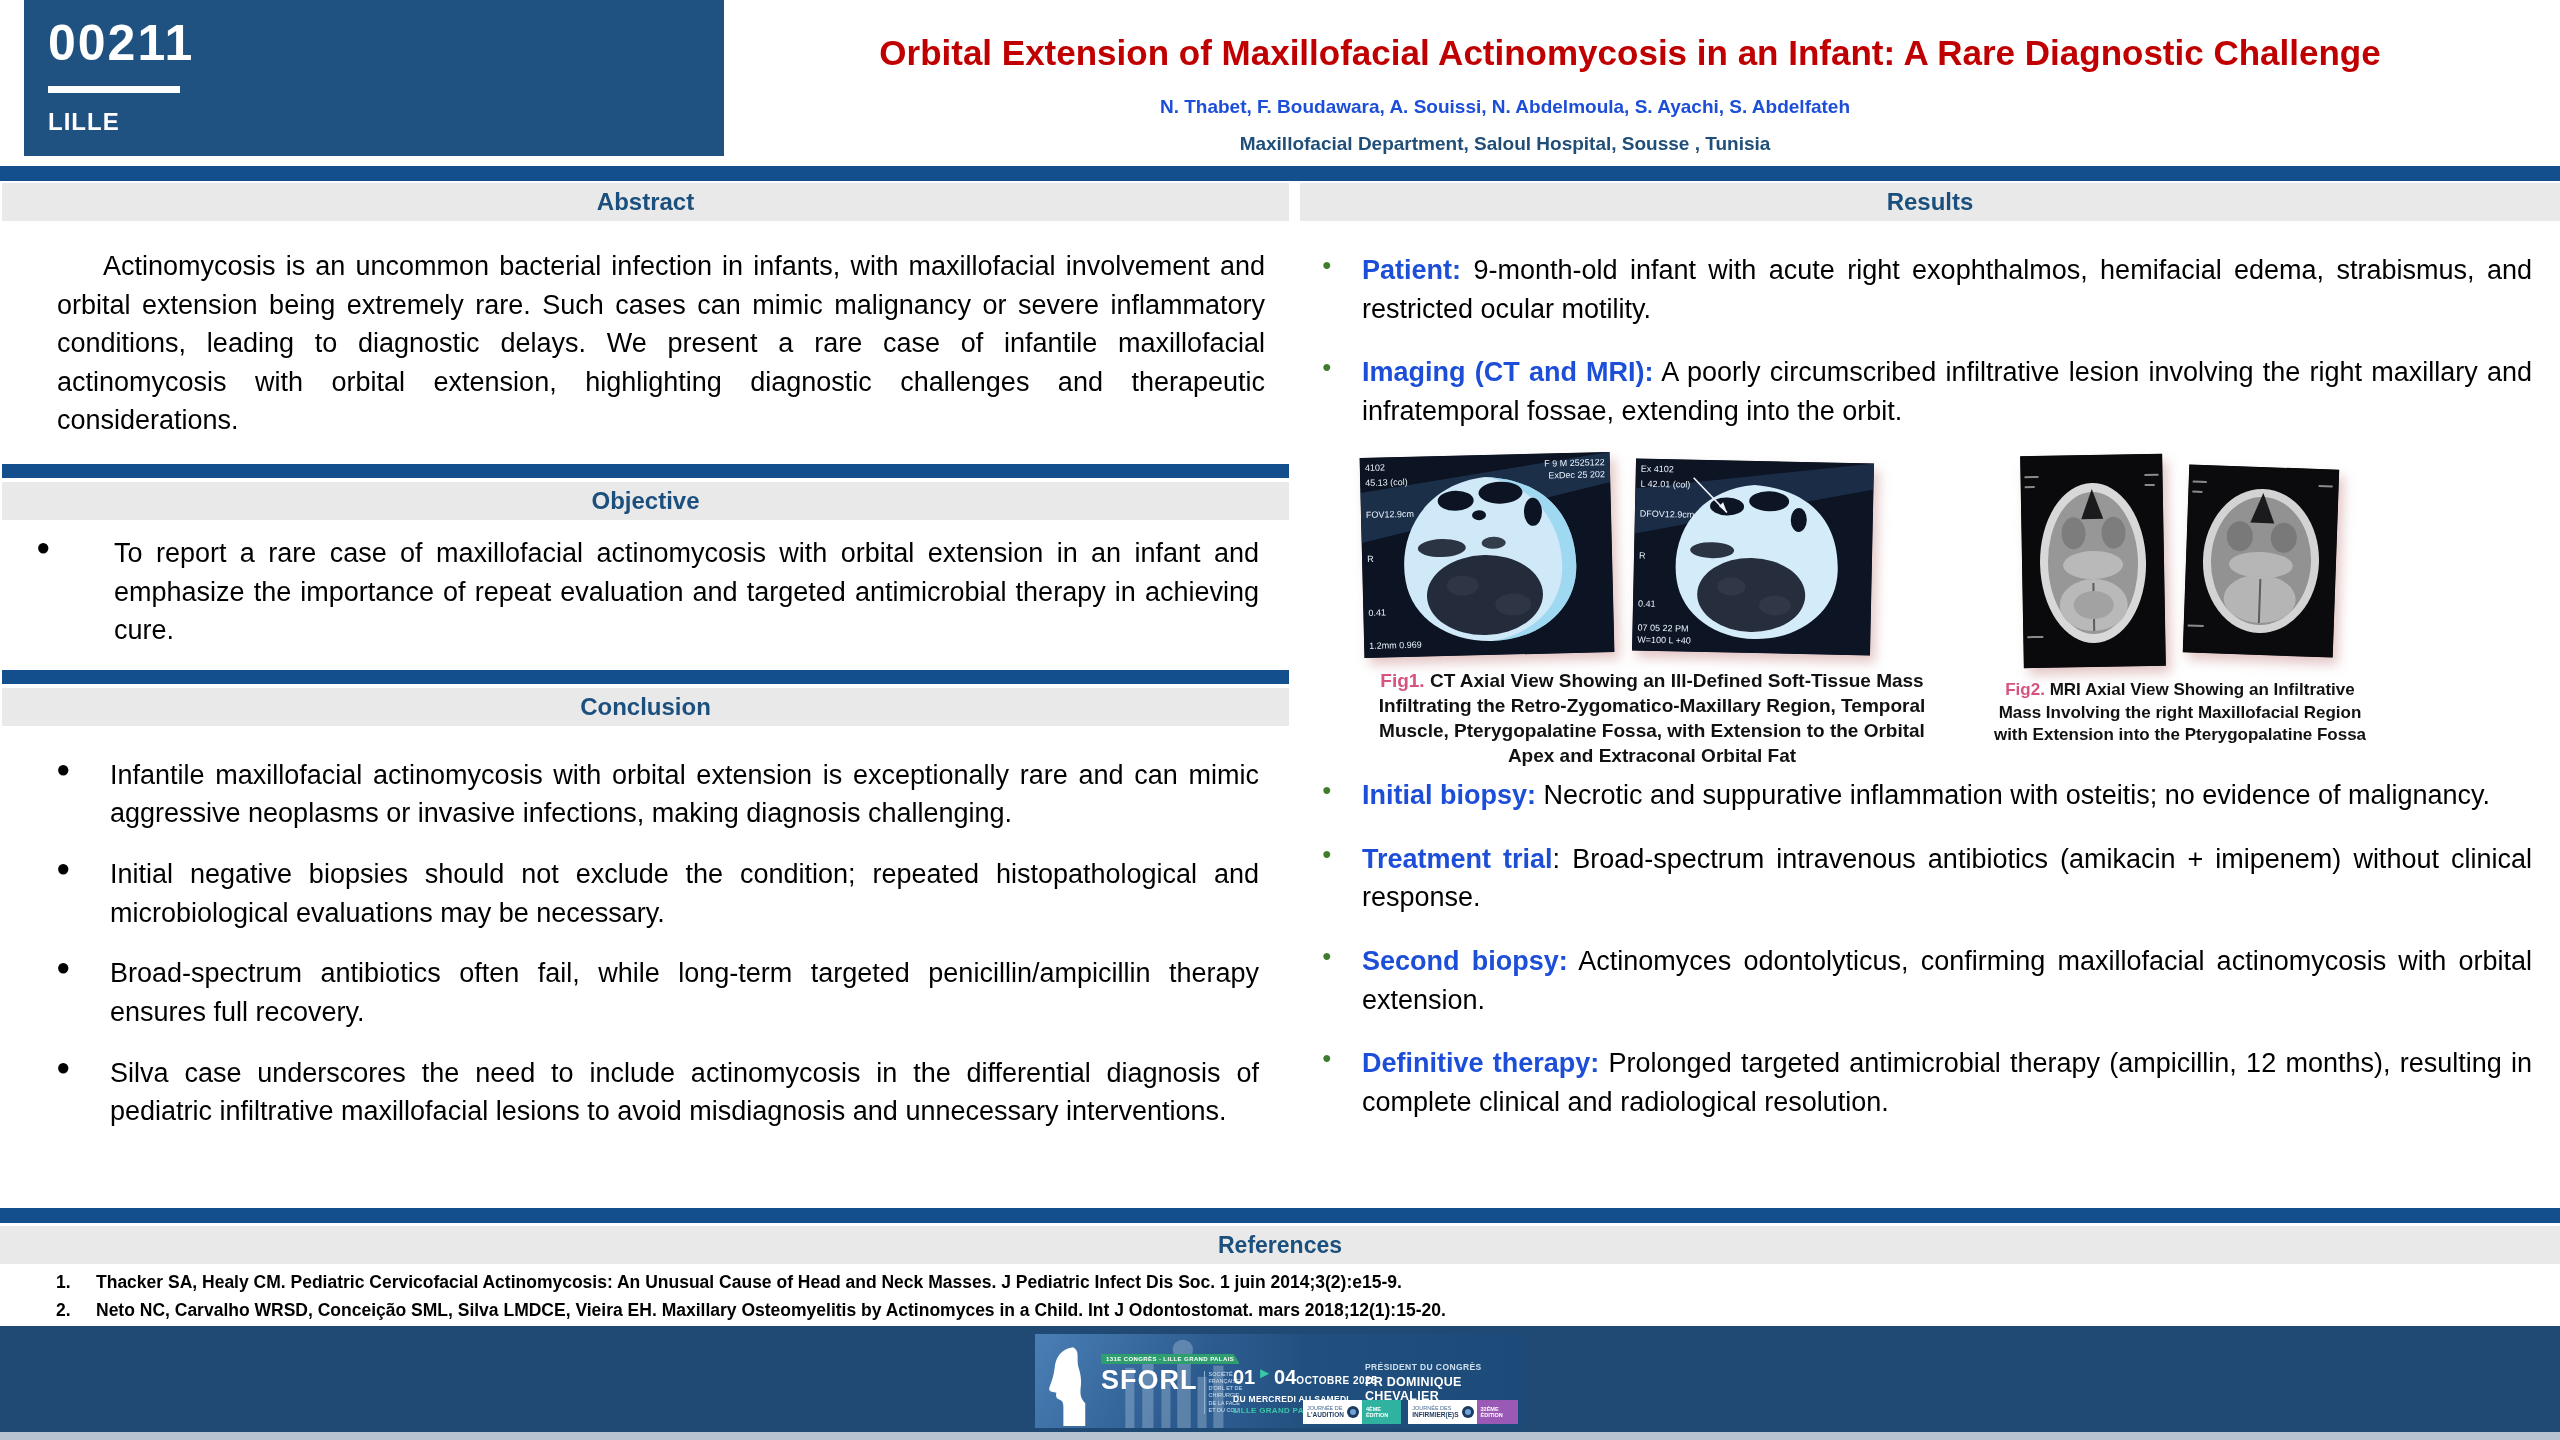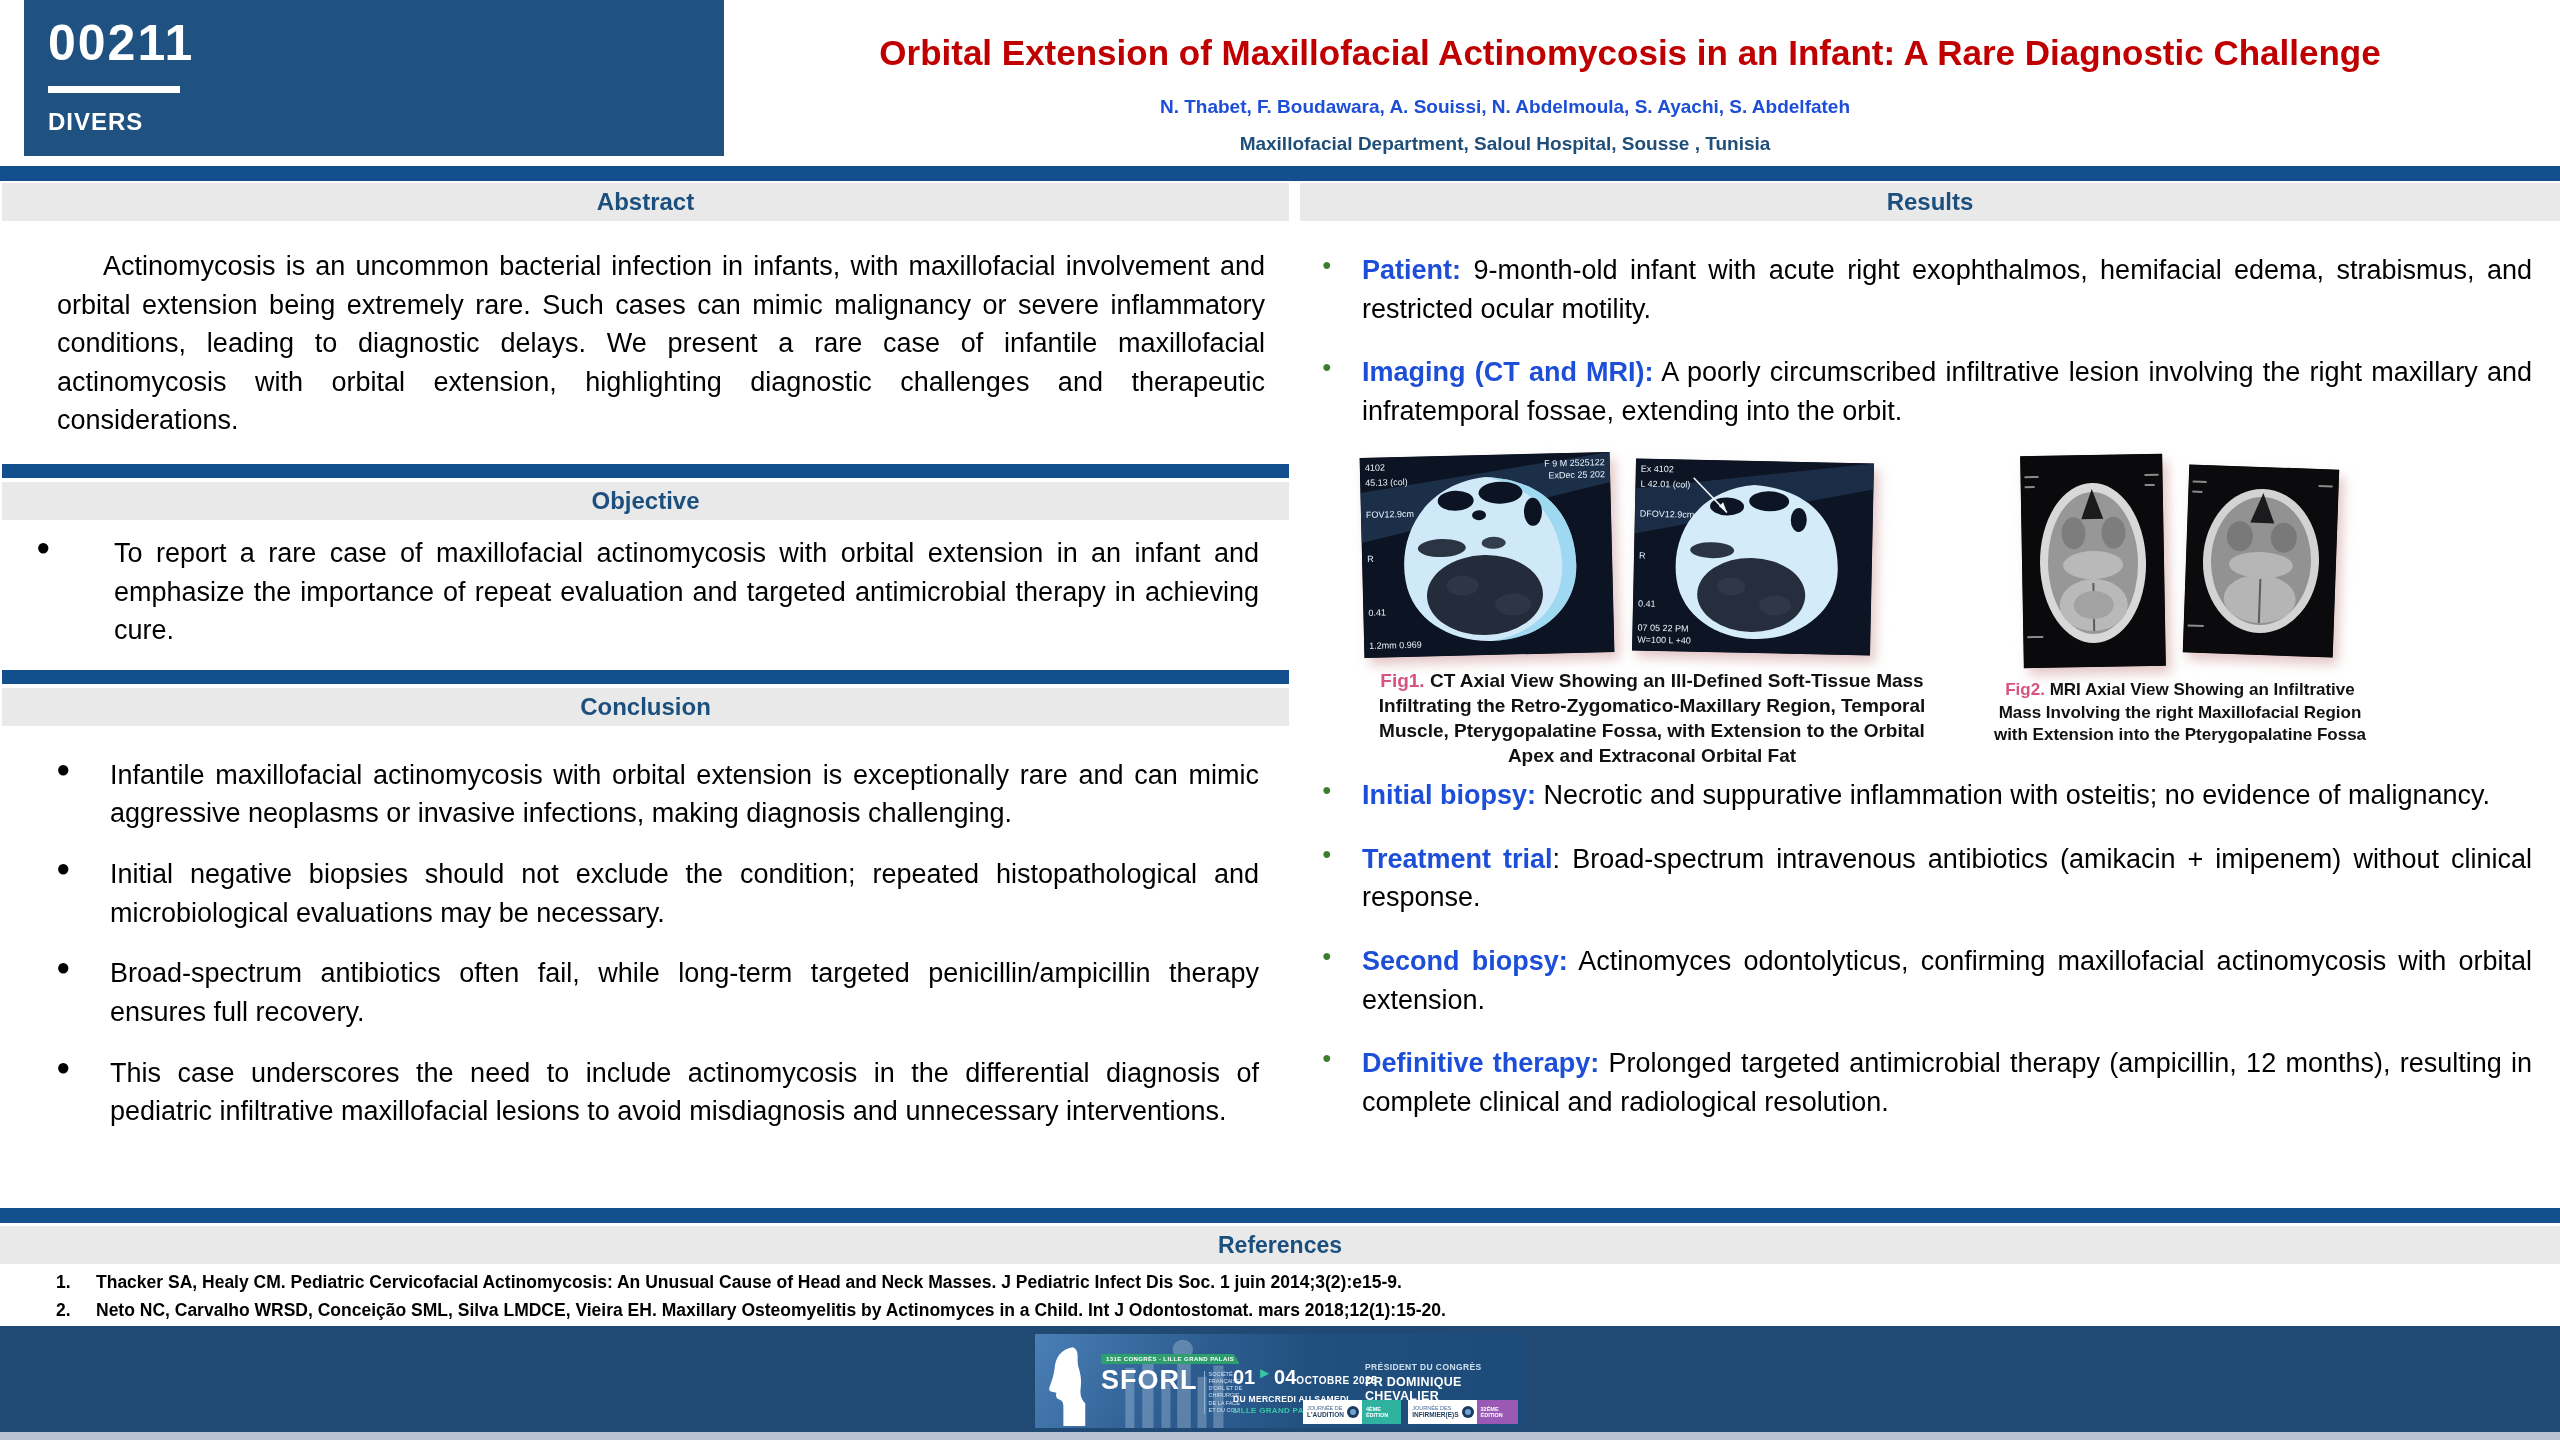--- a/index.html
+++ b/index.html
@@ -102,21 +102,21 @@
   .tag-purple{background:#9b59b6;}
 </style>
 </head>
 <body>
 
 <div class="poster">
 
   <div class="id-box">
     <div class="poster-id">00211</div>
     <div class="id-underline"></div>
-    <div class="category">DIVERS</div>
+    <div class="category">LILLE</div>
   </div>
   <div class="title-area">
     <div class="main-title">Orbital Extension of Maxillofacial Actinomycosis in an Infant: A Rare Diagnostic Challenge</div>
     <div class="authors">N. Thabet, F. Boudawara, A. Souissi, N. Abdelmoula, S. Ayachi, S. Abdelfateh</div>
     <div class="affiliation">Maxillofacial Department, Saloul Hospital, Sousse , Tunisia</div>
   </div>
   <div class="top-bar"></div>
 
   <div class="col-left">
     <div class="sec-bar">Abstract</div>
@@ -127,21 +127,21 @@
     <ul class="objective-list">
       <li class="obj-li">To report a rare case of maxillofacial actinomycosis with orbital extension in an infant and emphasize the importance of repeat evaluation and targeted antimicrobial therapy in achieving cure.</li>
     </ul>
 
     <div class="divider" style="margin-top:20px;"></div>
     <div class="sec-bar">Conclusion</div>
     <ul class="conclusion-list">
       <li class="con-li">Infantile maxillofacial actinomycosis with orbital extension is exceptionally rare and can mimic aggressive neoplasms or invasive infections, making diagnosis challenging.</li>
       <li class="con-li">Initial negative biopsies should not exclude the condition; repeated histopathological and microbiological evaluations may be necessary.</li>
       <li class="con-li">Broad-spectrum antibiotics often fail, while long-term targeted penicillin/ampicillin therapy ensures full recovery.</li>
-      <li class="con-li">This case underscores the need to include actinomycosis in the differential diagnosis of pediatric infiltrative maxillofacial lesions to avoid misdiagnosis and unnecessary interventions.</li>
+      <li class="con-li">Silva case underscores the need to include actinomycosis in the differential diagnosis of pediatric infiltrative maxillofacial lesions to avoid misdiagnosis and unnecessary interventions.</li>
     </ul>
   </div>
 
   <div class="col-right">
     <div class="sec-bar">Results</div>
 
     <ul class="results-list">
       <li class="res-li"><span class="res-label">Patient:</span><span> 9-month-old infant with acute right exophthalmos, hemifacial edema, strabismus, and restricted ocular motility.</span></li>
       <li class="res-li"><span class="res-label">Imaging (CT and MRI):</span><span> A poorly circumscribed infiltrative lesion involving the right maxillary and infratemporal fossae, extending into the orbit.</span></li>
     </ul>

